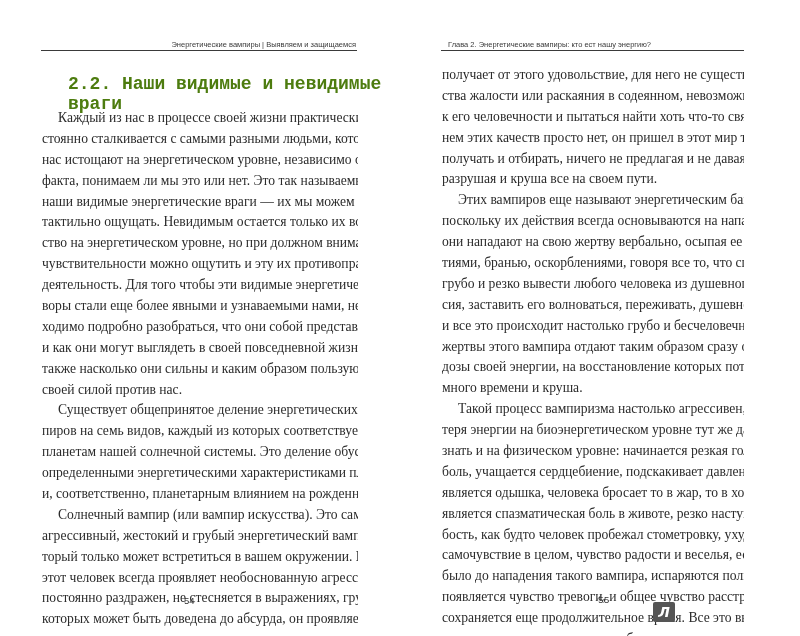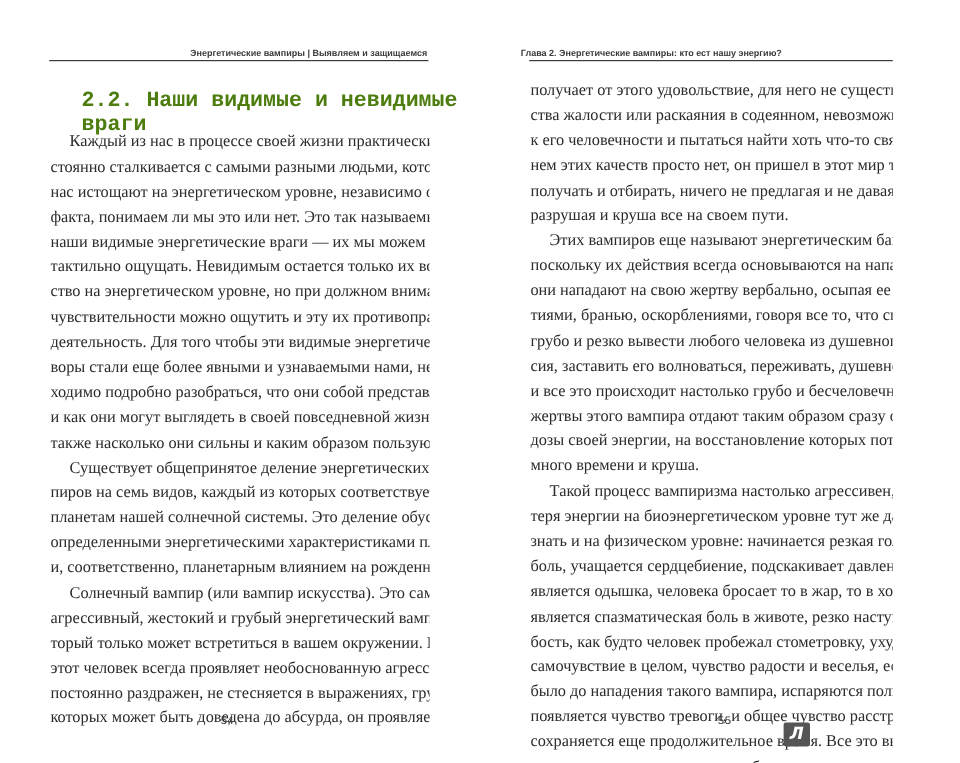--- a/index.html
+++ b/index.html
@@ -5,24 +5,24 @@
   html, body { margin: 0; padding: 0; }
   body {
     width: 800px; height: 636px; background: #ffffff; position: relative; overflow: hidden;
     font-family: "Liberation Serif", serif; color: #2b2b2b;
   }
   .page { position: absolute; top: 0; height: 636px; }
   .page.left { left: 0; width: 400px; }
   .page.right { left: 400px; width: 400px; }
   .running-head {
     position: absolute; top: 40px; font-family: "Liberation Sans", sans-serif;
-    font-size: 7.5px; color: #3a3a3a; letter-spacing: 0; font-weight: bold;
+    font-size: 7.5px; color: #3a3a3a; letter-spacing: 0;
   }
   .left .running-head { right: 44px; text-align: right; }
-  .right .running-head { left: 34px; }
+  .right .running-head { left: 48px; }
   .rule { position: absolute; top: 50px; height: 1px; background: #3a3a3a; }
   .left .rule { left: 41px; width: 316px; }
   .right .rule { left: 41px; width: 303px; }
   .heading {
     position: absolute; top: 74px; left: 68px; font-family: Liberation Mono, monospace;
     font-weight: bold; font-size: 18px; color: #4d7c0f; letter-spacing: 0;
   }
   .body-text { position: absolute; font-size: 13.6px; line-height: 20.9px; text-align: justify; }
   .left .body-text { left: 42px; width: 316px; top: 108px; }
   .right .body-text { left: 42px; width: 302px; top: 65px; }
@@ -55,20 +55,21 @@
       <span class="line"><span>факта, понимаем ли мы это или нет. Это так называемые</span></span>
       <span class="line"><span>наши видимые энергетические враги — их мы можем видеть,</span></span>
       <span class="line"><span>тактильно ощущать. Невидимым остается только их воров-</span></span>
       <span class="line"><span>ство на энергетическом уровне, но при должном внимании и</span></span>
       <span class="line"><span>чувствительности можно ощутить и эту их противоправную</span></span>
       <span class="line"><span>деятельность. Для того чтобы эти видимые энергетические</span></span>
       <span class="line"><span>воры стали еще более явными и узнаваемыми нами, необ-</span></span>
       <span class="line"><span>ходимо подробно разобраться, что они собой представляют</span></span>
       <span class="line"><span>и как они могут выглядеть в своей повседневной жизни, а</span></span>
       <span class="line"><span>также насколько они сильны и каким образом пользуются</span></span>
+      <span class="line last"><span>своей силой против нас.</span></span>
       <span class="line indent"><span>Существует общепринятое деление энергетических вам-</span></span>
       <span class="line"><span>пиров на семь видов, каждый из которых соответствует семи</span></span>
       <span class="line"><span>планетам нашей солнечной системы. Это деление обусловлено</span></span>
       <span class="line"><span>определенными энергетическими характеристиками планет</span></span>
       <span class="line"><span>и, соответственно, планетарным влиянием на рожденного в</span></span>
       <span class="line indent"><span class="bold">Солнечный вампир (или вампир искусства).</span><span> Это самый</span></span>
       <span class="line"><span>агрессивный, жестокий и грубый энергетический вампир, ко-</span></span>
       <span class="line"><span>торый только может встретиться в вашем окружении. Внешне</span></span>
       <span class="line"><span>этот человек всегда проявляет необоснованную агрессию, он</span></span>
       <span class="line"><span>постоянно раздражен, не стесняется в выражениях, грубость</span></span>

